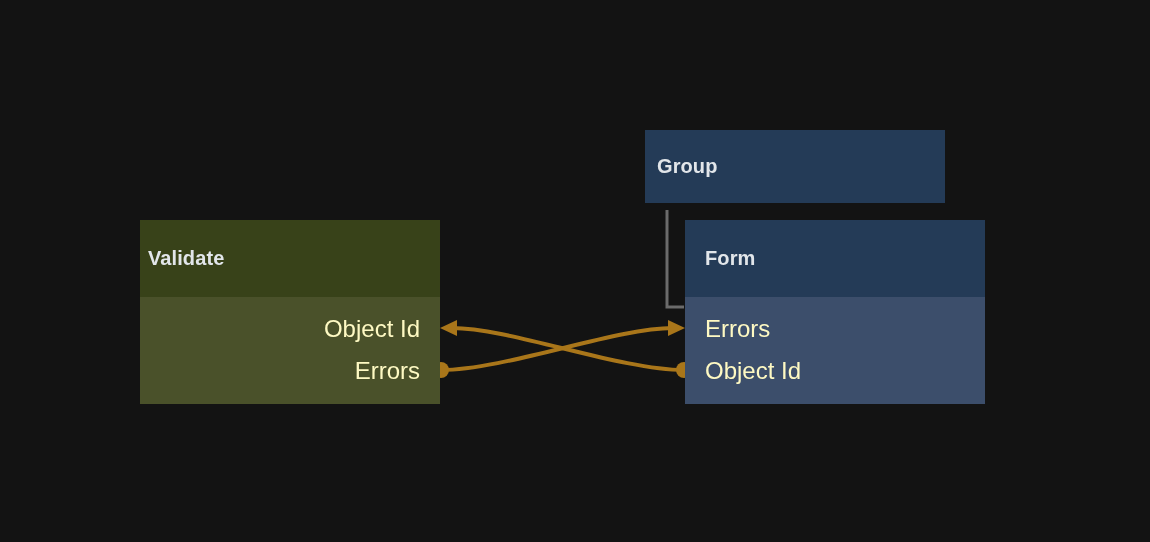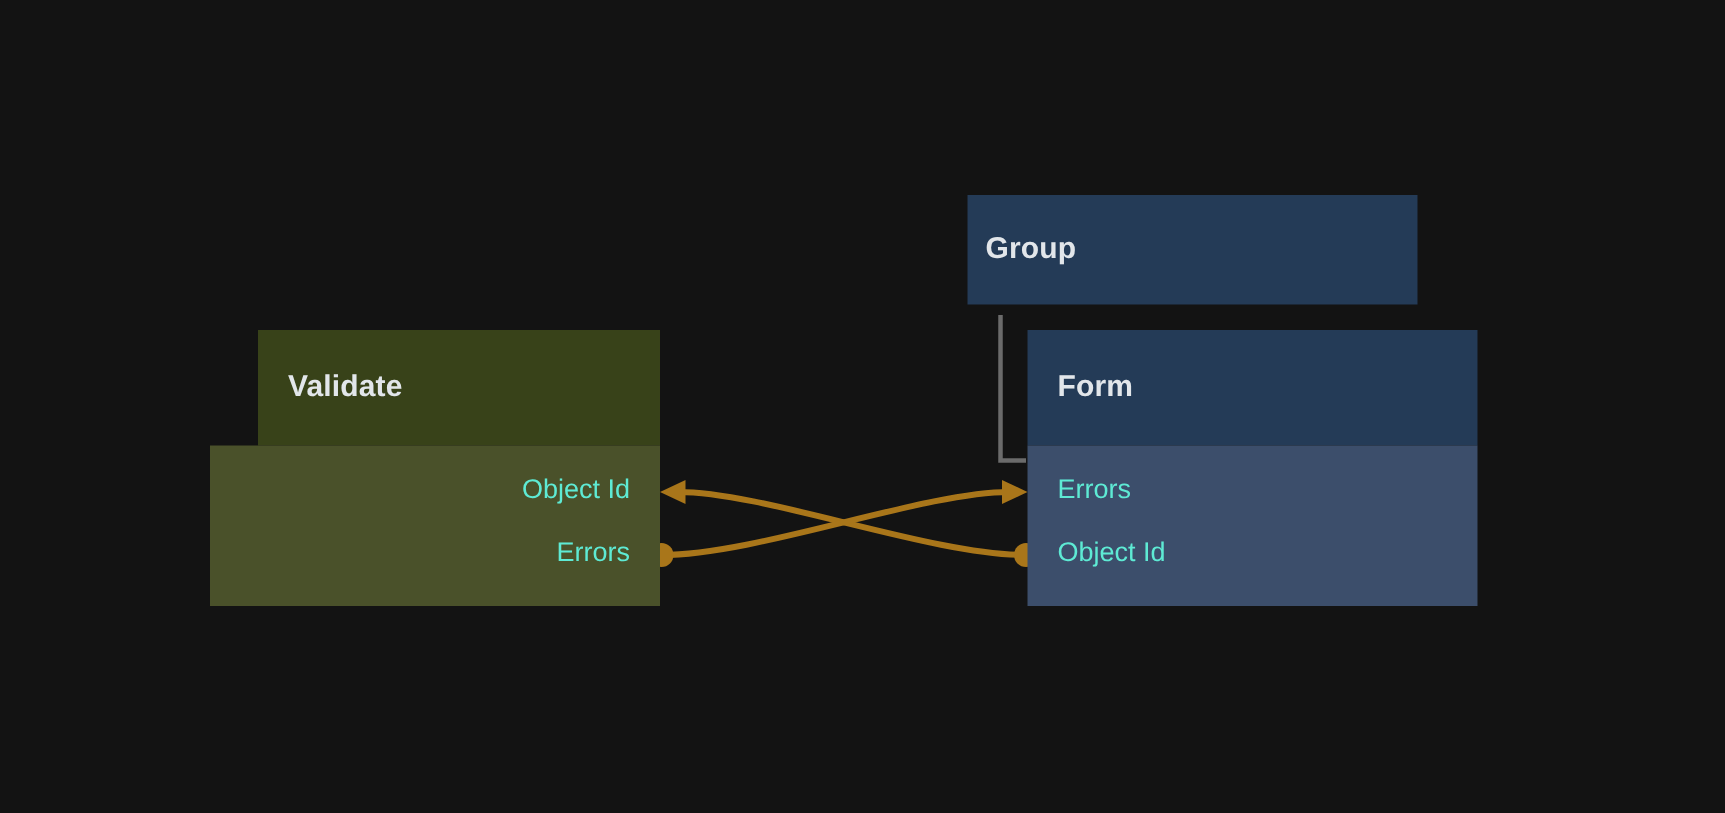--- a/index.html
+++ b/index.html
@@ -32,31 +32,31 @@
     font-weight: bold;
     letter-spacing: 0.1px;
     white-space: nowrap;
   }
   .node-body {
     box-sizing: border-box;
     position: relative;
   }
   .port {
     position: absolute;
-    color: #5eead4;
-    font-size: 18px;
+    color: #fef9c3;
+    font-size: 24px;
     white-space: nowrap;
     line-height: 1;
   }
   .port.out { right: 20px; text-align: right; }
   .port.in  { left: 20px;  text-align: left; }
 
   
   #node-validate { left: 140px; top: 220px; width: 300px; height: 184px; }
-  #node-validate .node-header { height: 77px; background: #384219; padding-left: 20px; margin-left: 32px; }
+  #node-validate .node-header { height: 77px; background: #384219; padding-left: 8px; }
   #node-validate .node-body   { height: 107px; background: #4a512a; }
 
   
   #node-group { left: 645px; top: 130px; width: 300px; height: 73px; }
   #node-group .node-header { height: 73px; background: #243b57; padding-left: 12px; }
 
   
   #node-form { left: 685px; top: 220px; width: 300px; height: 184px; }
   #node-form .node-header { height: 77px; background: #243b57; padding-left: 20px; }
   #node-form .node-body   { height: 107px; background: #3c4e6b; }

